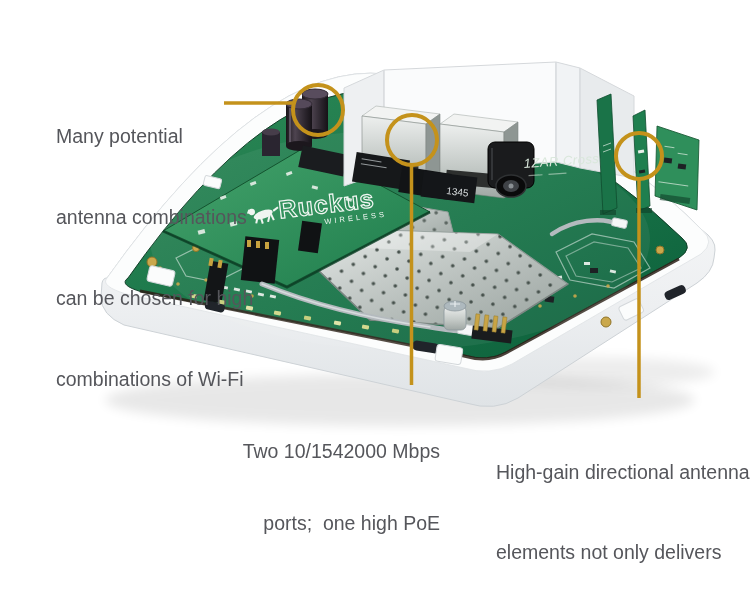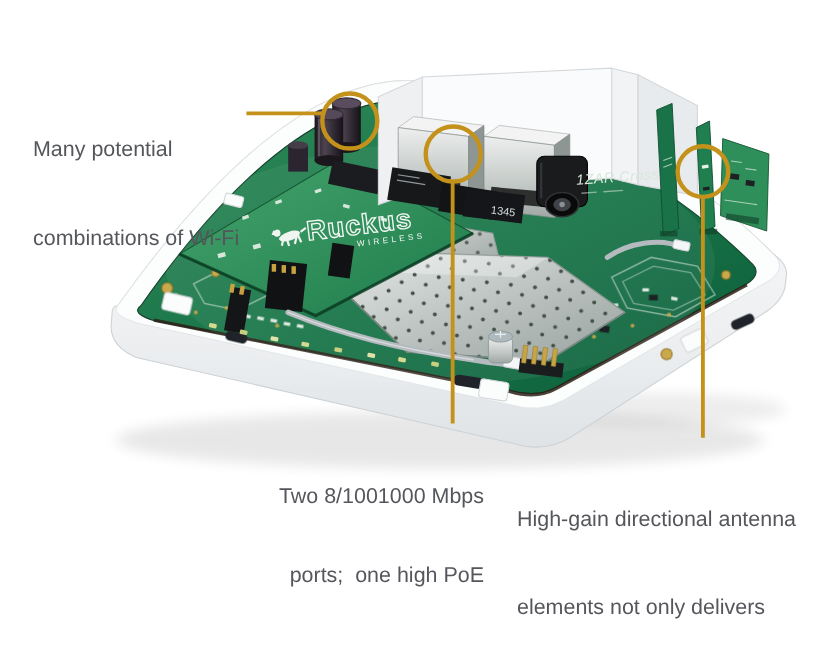--- a/index.html
+++ b/index.html
@@ -1,20 +1,20 @@
 <!DOCTYPE html>
 <html style="--accent: #C4921B; --text: #55565B;"><head>
 <meta charset="utf-8">
 <style>
   html,body{margin:0;padding:0;background:#fff;}
   .canvas{position:relative;width:750px;height:600px;background:#fff;overflow:hidden;
           font-family:"Liberation Sans",sans-serif;}
   .canvas svg{position:absolute;left:0;top:0;}
   .ann{position:absolute;color:var(--text,#55565B);font-size:19.5px;white-space:pre-wrap;}
-  .ann .tline{display:block;}
+  .ann .tline{display:block;margin-left:26px;}
   .ann1{left:30px;top:69px;width:230px;line-height:27px;text-align:left;}
   .ann2{left:190px;top:391px;width:250px;line-height:24px;text-align:right;}
   .ann3{left:470px;top:406px;width:290px;line-height:26.5px;text-align:left;}
   .callout{stroke:var(--accent,#C4921B);fill:none;}
 </style>
 </head>
 <body>
 
 <div class="canvas">
 
@@ -306,25 +306,27 @@
     <circle class="callout" cx="318" cy="110" r="25" stroke-width="4"></circle>
     <circle class="callout" cx="412" cy="140" r="25" stroke-width="4"></circle>
     <line class="callout" x1="411.5" y1="166" x2="411.5" y2="385" stroke-width="3.5"></line>
     <circle class="callout" cx="639" cy="156" r="23" stroke-width="4"></circle>
     <line class="callout" x1="639" y1="180" x2="639" y2="398" stroke-width="3.5"></line>
   </g>
 </svg>
 
   <div class="ann ann1">
     <span class="tline">Many potential</span>
+    <span class="tline">antenna combinations</span>
+    <span class="tline">can be chosen for high</span>
     <span class="tline">combinations of Wi-Fi</span>
   </div>
 
   <div class="ann ann2">
-    <span class="tline">Two 8/1001000 Mbps</span>
+    <span class="tline">Two 10/1542000 Mbps</span>
     <span class="tline">ports;  one high PoE</span>
   </div>
 
   <div class="ann ann3">
     <span class="tline">High-gain directional antenna</span>
     <span class="tline">elements not only delivers</span>
     
     
     
   </div>

